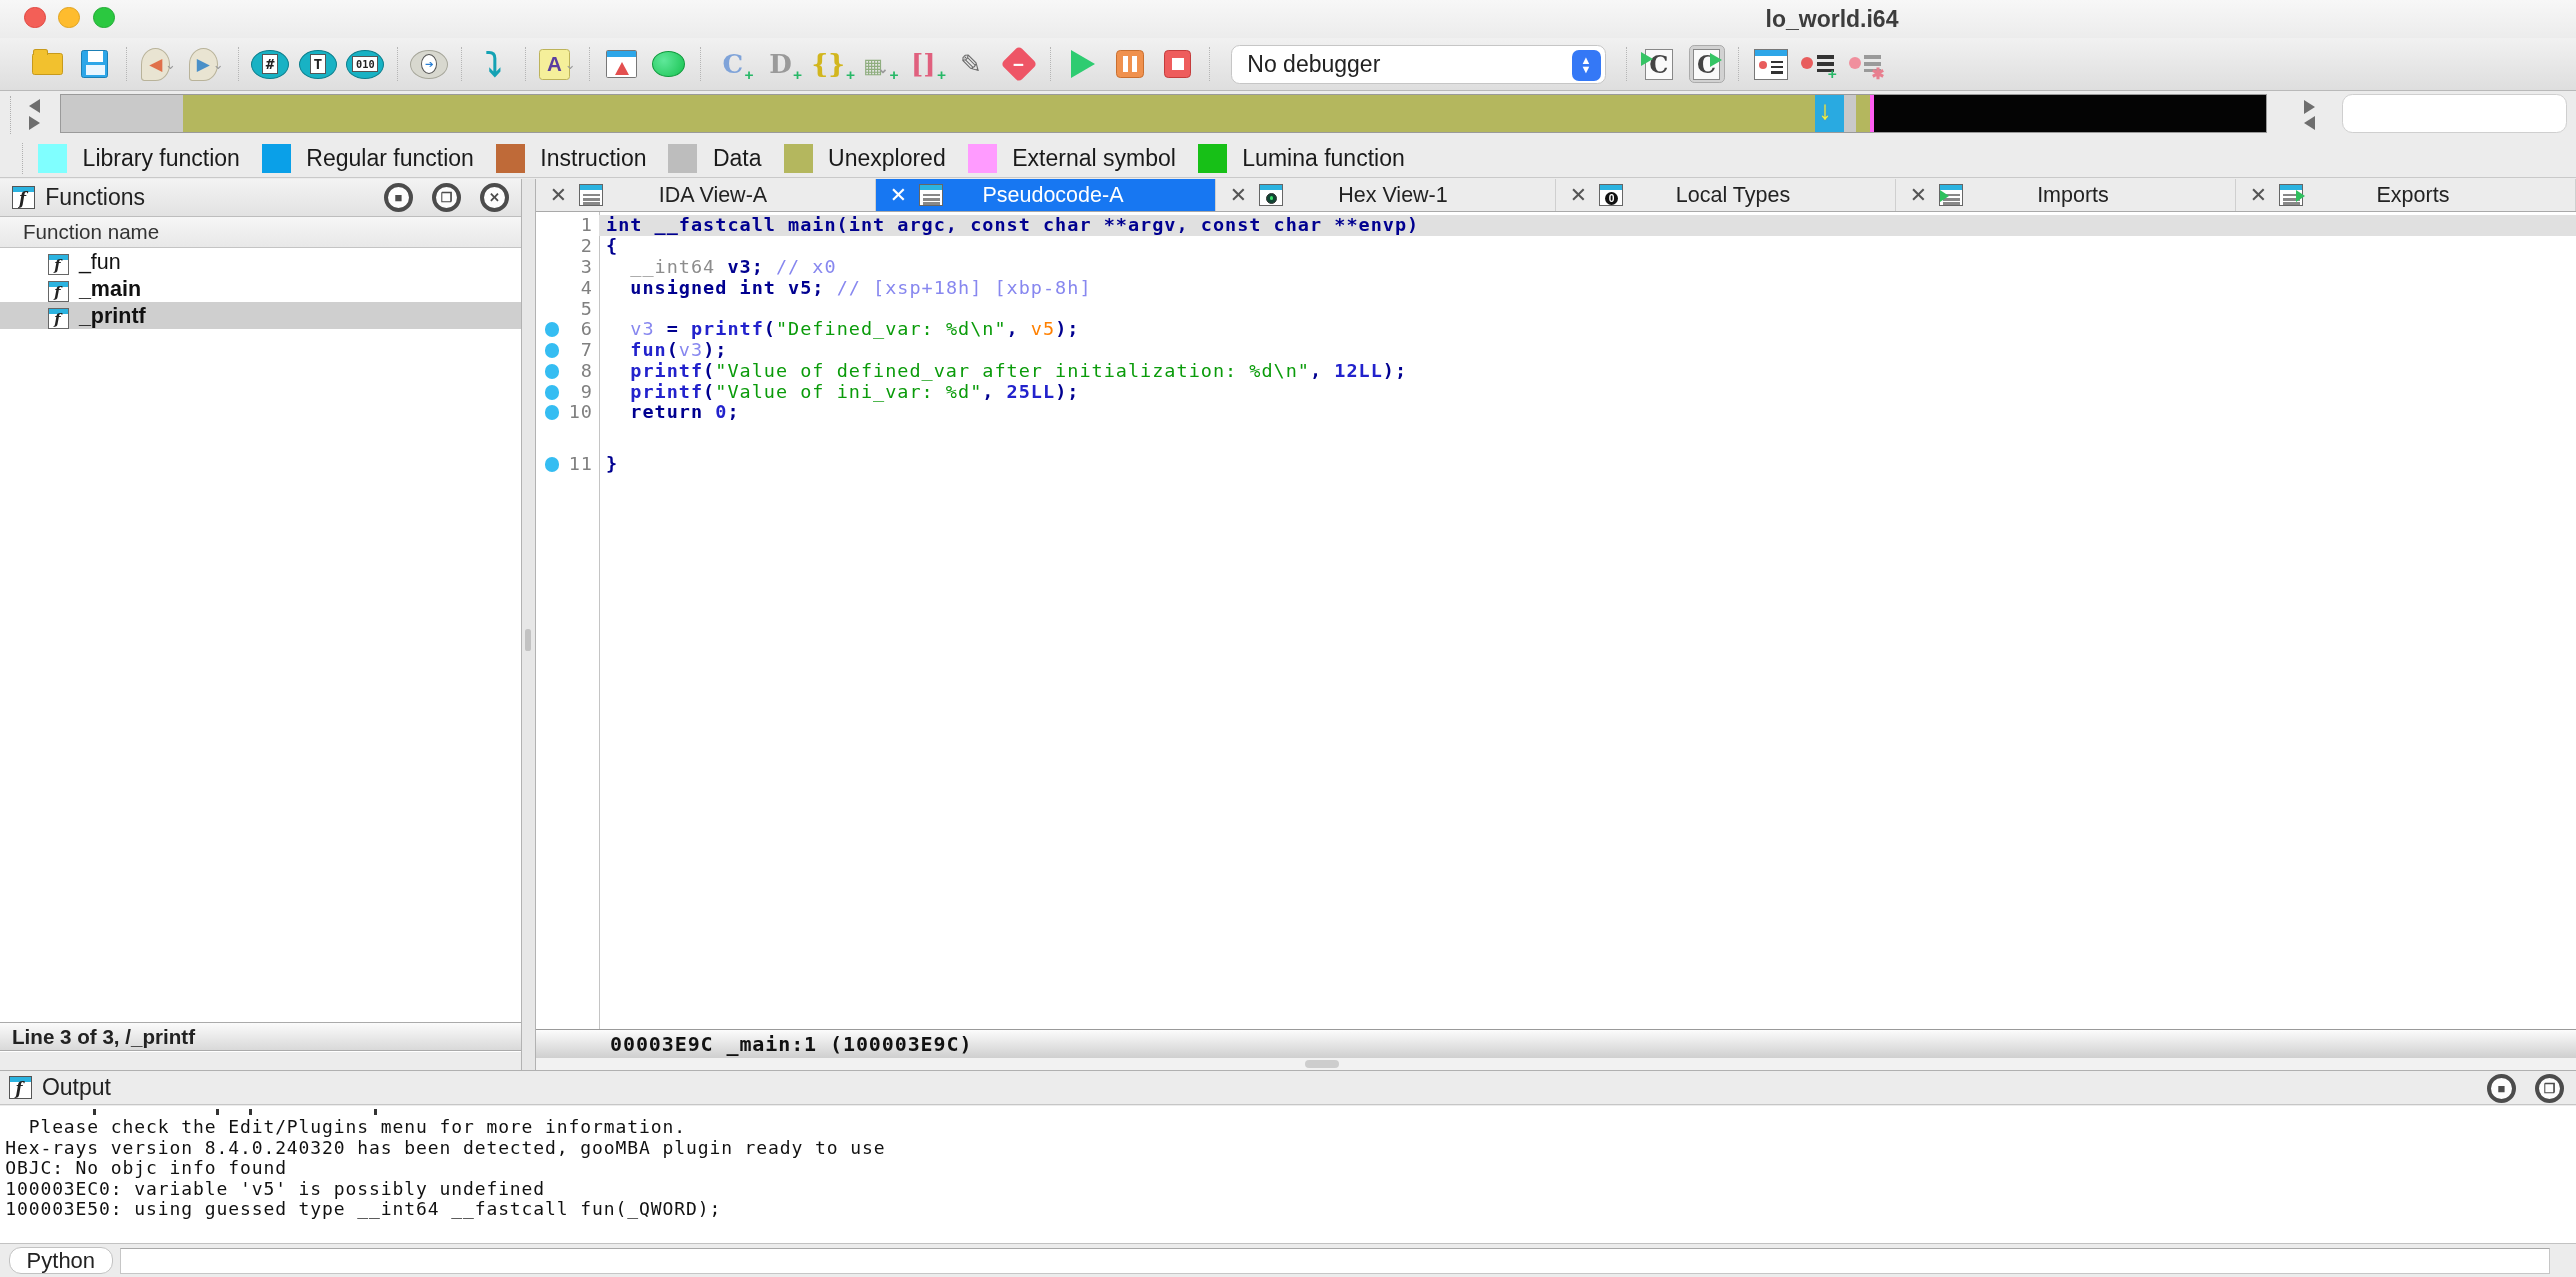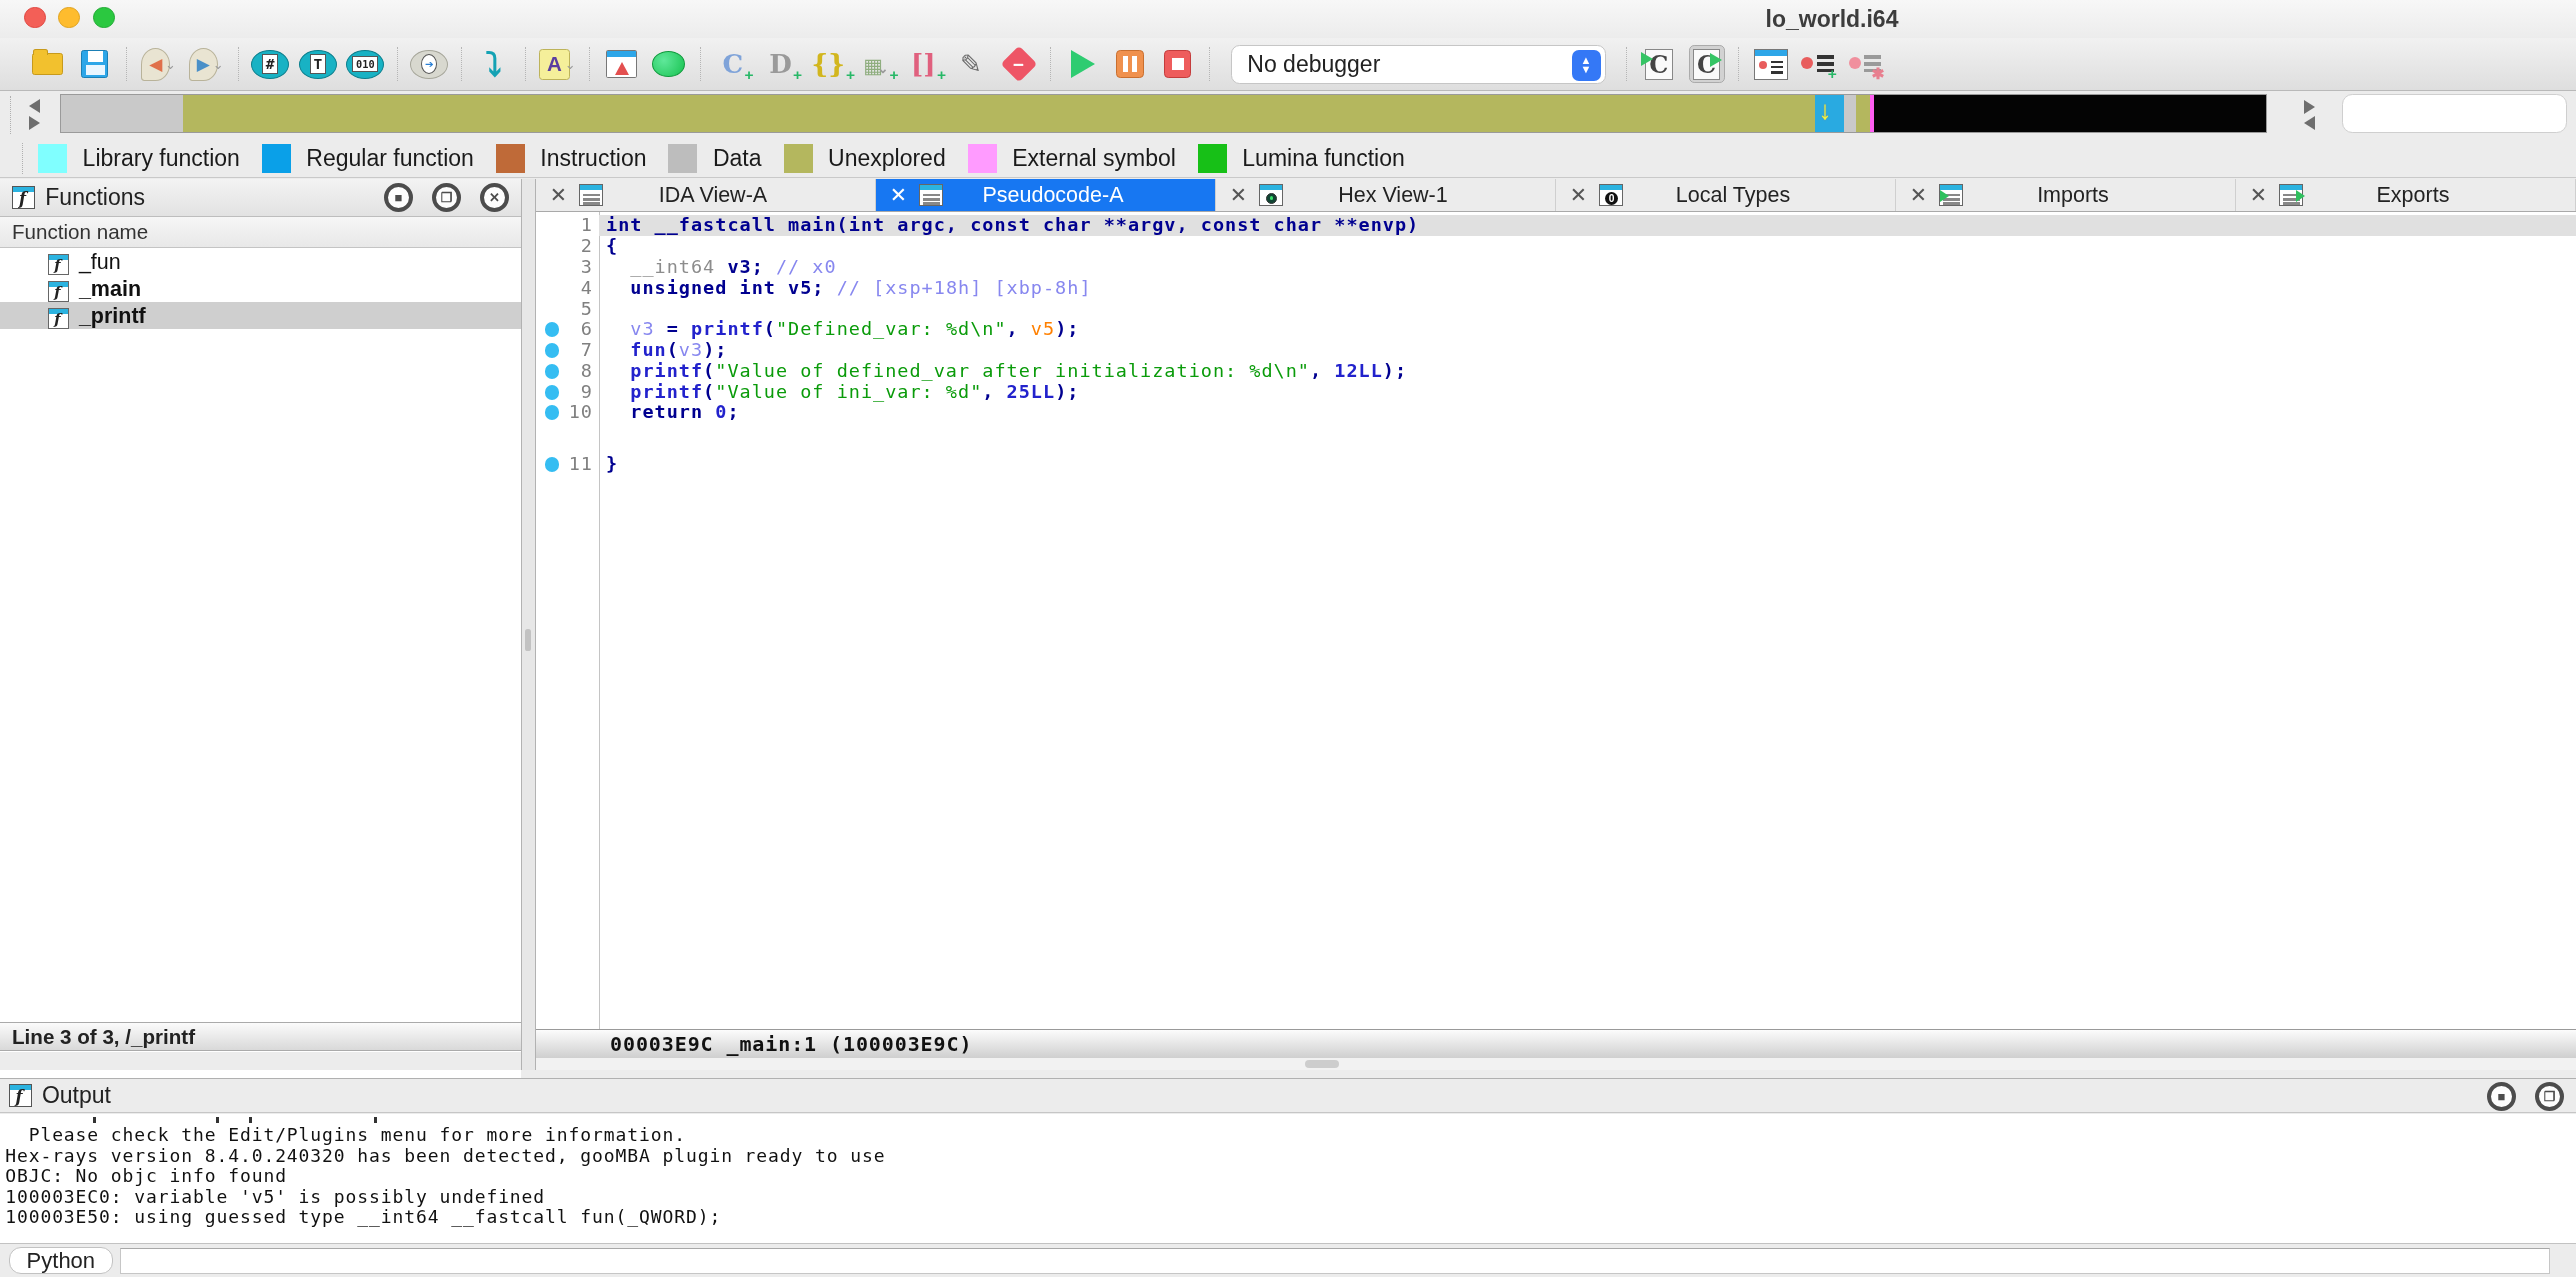--- a/index.html
+++ b/index.html
@@ -86,21 +86,21 @@
 
   
   .funcpanel { position:absolute; left:0; top:179px; width:522px; height:891px; background:#ececec; border-right:0.9px solid #b2b2b2; }
   .funchead { position:absolute; left:0; top:0; width:100%; height:38px; background:linear-gradient(#f3f3f3,#e2e2e2); border-bottom:0.9px solid #bdbdbd; display:flex; align-items:center; }
   .fwicon { width:23px; height:23px; background:#fff; border:1.7px solid #555; margin:0 10.3px 0 12px; position:relative; }
   .fwicon:before { content:""; position:absolute; left:0; top:0; right:0; height:5.2px; background:#2bb3e0; }
   .fwicon:after { content:"f"; position:absolute; left:6px; top:1.7px; font-family:"DejaVu Serif",serif; font-style:italic; font-weight:bold; font-size:16.3px; color:#222; }
   .funchead .ttl { font-size:23px; color:#222; }
   .roundbtns { position:absolute; right:12px; top:4.3px; display:flex; gap:19px; }
   .rbtn { width:29px; height:29px; border-radius:50%; background:#fdfdfd; border:4.3px solid #4c4c4c; color:#4c4c4c; display:flex; align-items:center; justify-content:center; font-size:13px; font-weight:bold; line-height:1; }
-  .colhead { position:absolute; left:0; top:38px; width:100%; height:31px; background:linear-gradient(#f6f6f6,#e8e8e8); border-bottom:0.9px solid #c4c4c4; font-size:20.6px; color:#333; display:flex; align-items:center; padding-left:12px; }
+  .colhead { position:absolute; left:0; top:38px; width:100%; height:31px; background:linear-gradient(#f6f6f6,#e8e8e8); border-bottom:0.9px solid #c4c4c4; font-size:20.6px; color:#333; display:flex; align-items:center; padding-left:23px; }
   .funclist { position:absolute; left:0; top:69px; width:100%; height:945px; background:#fff; }
   .funcrow { height:27px; display:flex; align-items:flex-end; font-size:21.5px; color:#111; }
   .funcrow.sel { background:#cfcfcf; }
   .funcrow.bold { font-weight:bold; }
   .fico { width:20.6px; height:20.6px; background:#fff; border:1.7px solid #666; margin:0 10.3px 0 48px; position:relative; flex:none; }
   .fico:before { content:""; position:absolute; left:0; top:0; right:0; height:4.3px; background:#2bb3e0; }
   .fico:after { content:"f"; position:absolute; left:5.2px; top:0.9px; font-family:"DejaVu Serif",serif; font-style:italic; font-weight:bold; font-size:14.6px; color:#222; }
   .funcstatus { position:absolute; left:0; top:843px; width:100%; height:29px; background:linear-gradient(#fbfbfb,#d9d9d9); border-top:0.9px solid #aaa; border-bottom:0.9px solid #aaa; font-size:20.6px; color:#222; display:flex; align-items:center; padding-left:12px;font-weight:bold; }
   .funcfill { position:absolute; left:0; top:873px; width:100%; height:18px; background:#ececec; }
 
@@ -141,21 +141,21 @@
   .c-com { color:#8787ef; }
   .c-gray { color:#8c8c8c; }
   .c-num { color:#2222cc; font-weight:bold; }
   .c-plain { color:#000; }
 
   .addrbar { position:absolute; left:0; top:850px; width:100%; height:29px; background:linear-gradient(#fcfcfc,#cfcfcf); border-top:0.9px solid #999; display:flex; align-items:center; padding-left:74px; font-family:"DejaVu Sans Mono",monospace; font-weight:bold; font-size:20px; color:#111; letter-spacing:0.9px; }
   .hscroll { position:absolute; left:0; top:879px; width:100%; height:12px; background:#f2f2f2; }
   .hscroll .hth { position:absolute; left:769px; width:34px; top:1.7px; height:8.6px; background:#cdcdcd; border-radius:4.3px; }
 
   
-  .outpanel { position:absolute; left:0; top:1070px; width:2576px; height:173px; background:#ececec; border-top:0.9px solid #b0b0b0;margin-top:8px; }
+  .outpanel { position:absolute; left:0; top:1070px; width:2576px; height:173px; background:#ececec; border-top:0.9px solid #b0b0b0; }
   .outhead { position:absolute; left:0; top:0; width:100%; height:34px; display:flex; align-items:center; border-bottom:0.9px solid #c6c6c6; }
   .outhead .ttl { font-size:23px; color:#222; }
   .outbody { position:absolute; left:0; top:35px; width:100%; height:138px; background:#fff; overflow:hidden; }
   .outlines { position:absolute; left:5.2px; top:11px; font-family:"DejaVu Sans Mono",monospace; font-size:18px; letter-spacing:0.9px; line-height:20.6px; color:#111; white-space:pre; }
   .clipmark { position:absolute; top:3.4px; width:3.4px; height:5.2px; background:#333; }
 
   
   .pybar { position:absolute; left:0; top:1243px; width:2576px; height:34px; background:#ececec; border-top:0.9px solid #c2c2c2; display:flex; align-items:center; }
   .pybtn { margin-left:8.6px; height:27.5px; padding:0 17px; background:#fff; border:1.7px solid #c2c2c2; border-radius:12px; font-size:22px; color:#222; display:flex; align-items:center; }
   .pyinput { margin-left:6.9px; width:2430px; height:26px; background:#fff; border:1.7px solid #c6c6c6; border-top-color:#a8a8a8; font-family:"DejaVu Sans Mono",monospace; font-size:19px; padding:0 6.9px; outline:none; }

